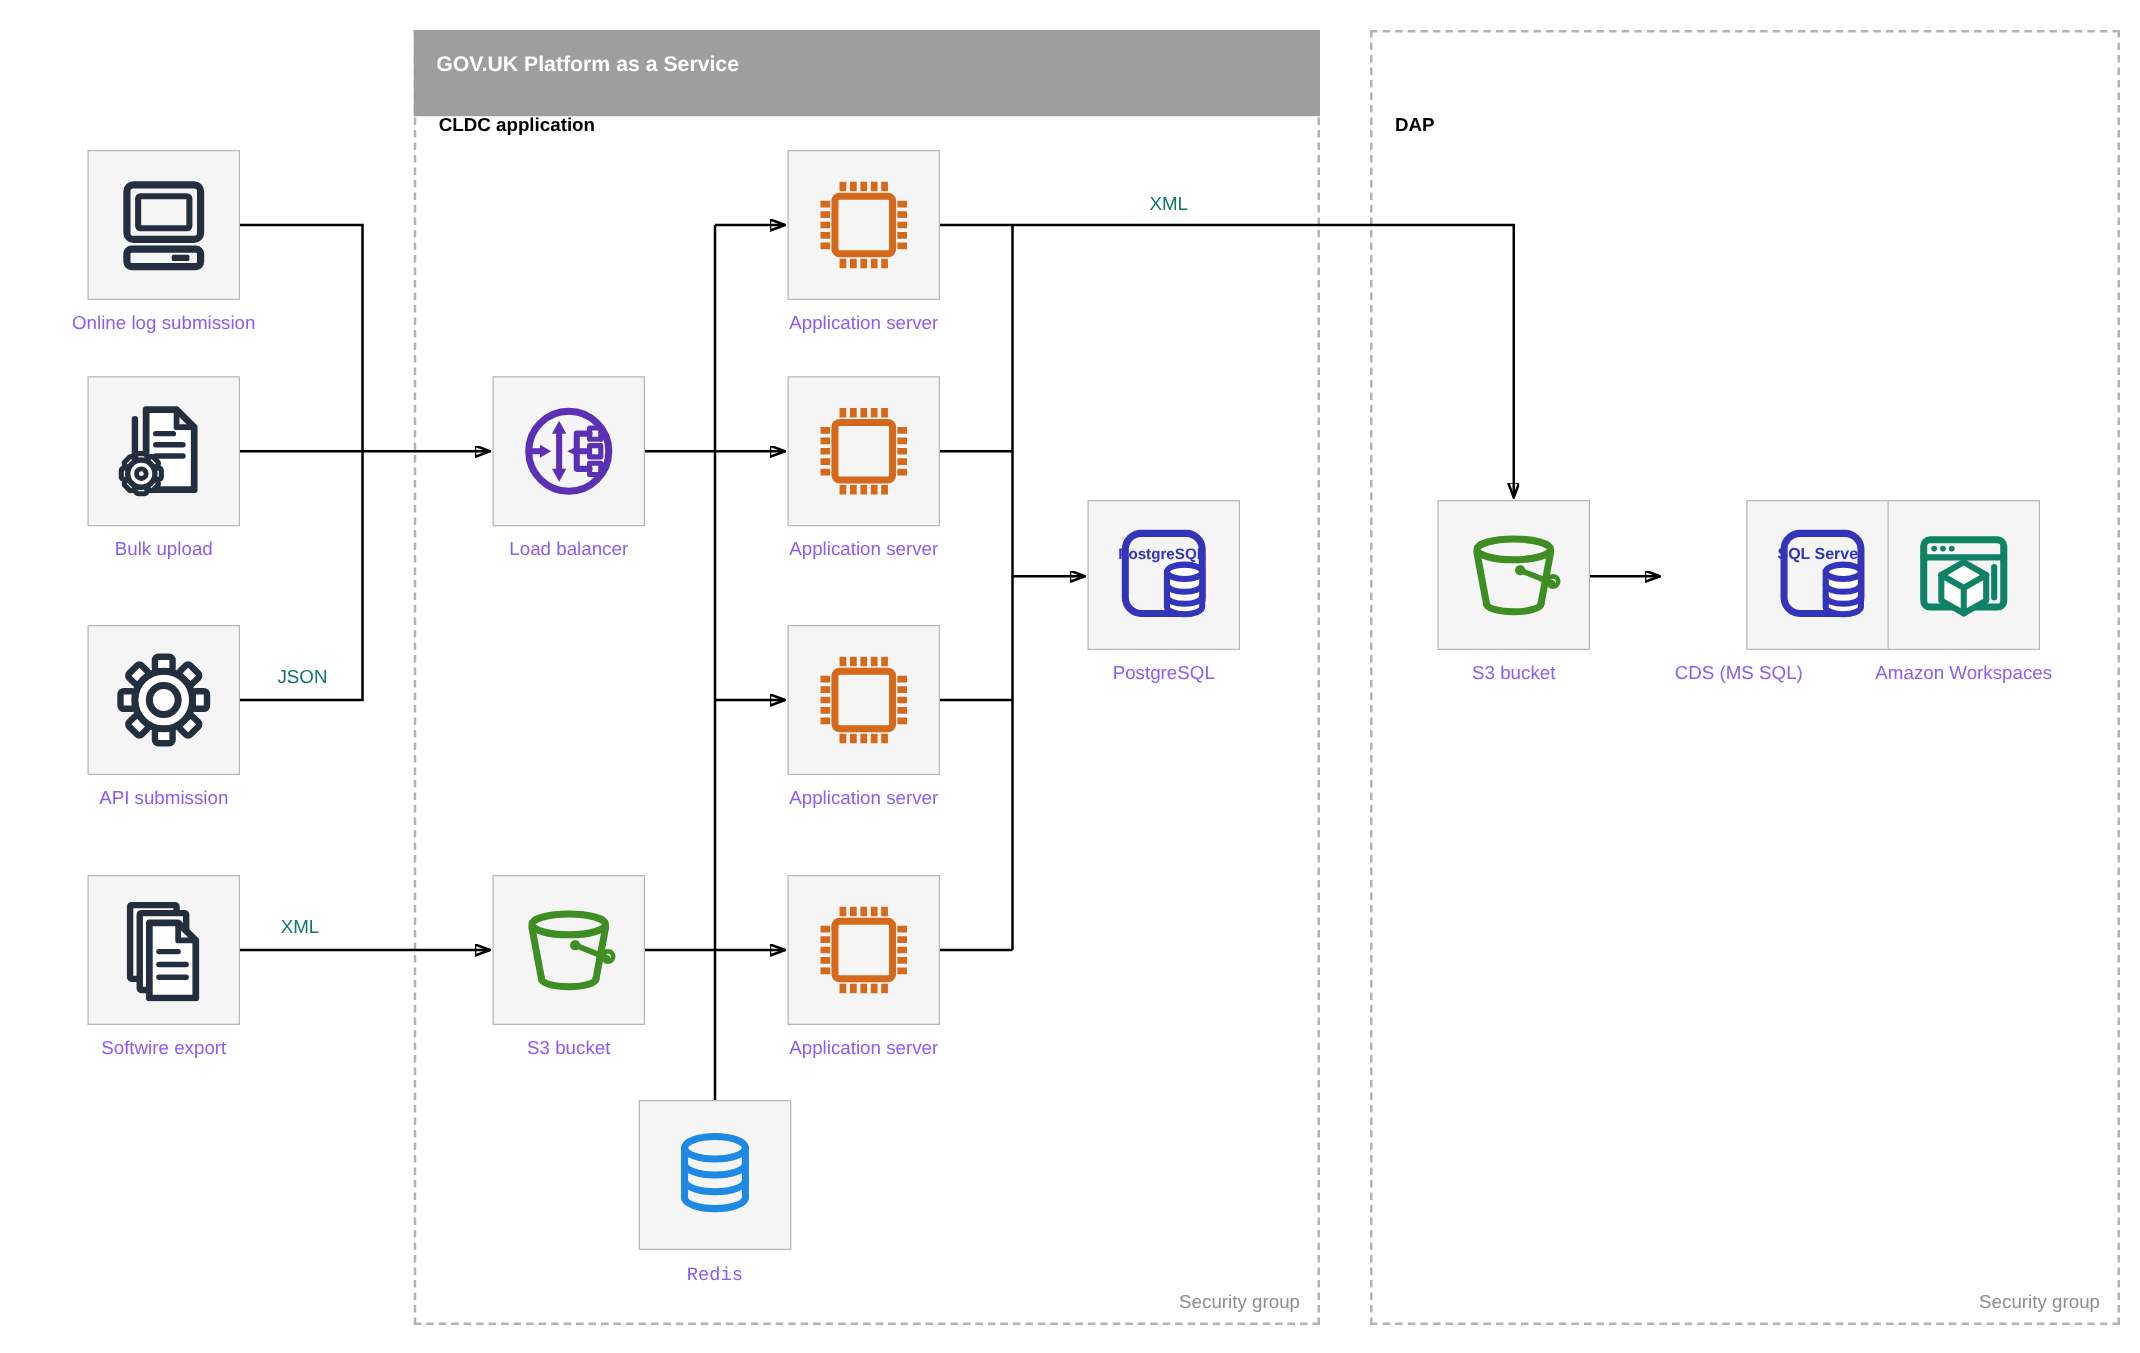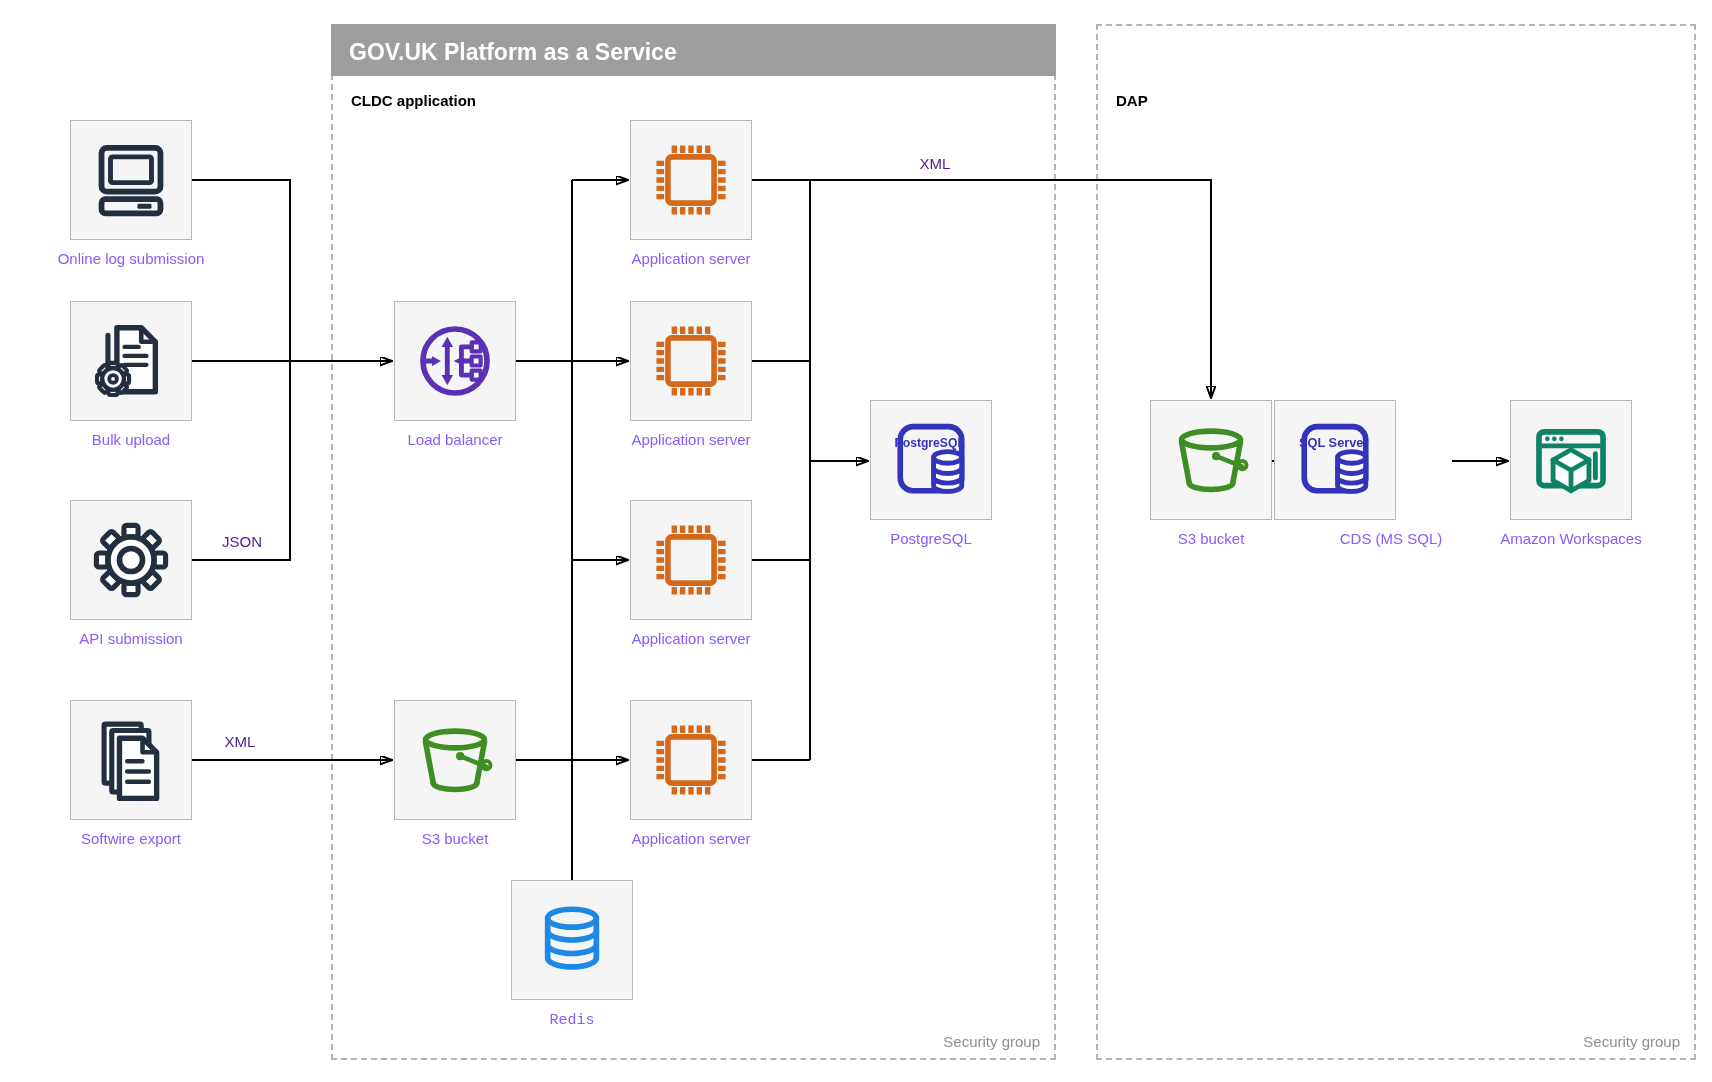--- a/index.html
+++ b/index.html
@@ -1,34 +1,34 @@
 <!DOCTYPE html>
 <html style="--line: #000000; --box-fill: #f5f5f5; --box-border: #b9b9b9; --dark: #232f3e; --purple: #5a30b5; --orange: #d4691b; --blue: #3334b9; --green: #3f8e24; --azure: #1e88e5; --teal: #0d8265; --header-bg: #9e9e9e; --header-text: #ffffff; --dashed: #b3b3b3; --muted: #8f8f8f;"><head>
 <meta charset="utf-8">
 <style>
   html,body { margin:0; padding:0; background:#ffffff; }
   body { font-family:"Liberation Sans", sans-serif; }
   .canvas { position:relative; width:1712px; height:1082px; background:#fff; overflow:hidden; }
 
   .group { position:absolute; border:2px dashed var(--dashed,#b3b3b3); box-sizing:border-box; background:transparent; }
-  .group-header { position:absolute; top:-2px; left:-2px; right:-2px; height:52px;
+  .group-header { position:absolute; top:-2px; left:-2px; right:-2px; height:69px;
                   background:var(--header-bg,#9e9e9e); color:var(--header-text,#fff);
-                  font-size:23px; font-weight:bold; line-height:56px; padding-left:18px; }
+                  font-size:17px; font-weight:bold; line-height:56px; padding-left:18px; }
   .group-sub { position:absolute; top:66px; left:18px; font-size:15px; font-weight:bold; color:#000; }
   .group-footer { position:absolute; right:14px; bottom:8px; font-size:15px; color:var(--muted,#8f8f8f); }
 
   #wires { position:absolute; left:0; top:0; width:1712px; height:1082px; pointer-events:none; }
   #wires path, #wires line { stroke:var(--line,#000); stroke-width:2; fill:none; }
 
   .node { position:absolute; width:122px; height:120px; background:var(--box-fill,#f5f5f5);
           border:1.5px solid var(--box-border,#b9b9b9); box-sizing:border-box;
           display:flex; align-items:center; justify-content:center; }
   .node svg { width:82px; height:82px; display:block; }
   .nlabel { position:absolute; width:240px; text-align:center; font-size:15px; color:#8b5cf6; }
-  .elabel { position:absolute; transform:translate(-50%,-100%); font-size:15px; color:#4c1d95; background:#fff; padding:0 3px; }
+  .elabel { position:absolute; transform:translate(-50%,-100%); font-size:15px; color:#0f766e; background:#fff; padding:0 3px; }
 
   .ic-dark   { stroke:var(--dark,#232f3e); }
   .ic-purple { stroke:var(--purple,#5a30b5); }
   .ic-orange { stroke:var(--orange,#d4691b); }
   .ic-blue   { stroke:var(--blue,#3334b9); }
   .ic-green  { stroke:var(--green,#3f8e24); }
   .ic-azure  { stroke:var(--azure,#1e88e5); }
   .ic-teal   { stroke:var(--teal,#0d8265); }
 </style>
 </head>
@@ -224,21 +224,21 @@
     <svg viewBox="0 0 64 64" class="ic-green" fill="none" stroke-linecap="round" stroke-linejoin="round">
       <ellipse cx="32" cy="16" rx="23" ry="6.5" stroke-width="4.4"></ellipse>
       <path d="M9 18 L15 50" stroke-width="4.4"></path>
       <path d="M55 18 L49 50" stroke-width="4.4"></path>
       <path d="M15 50 a17 5 0 0 0 34 0" stroke-width="4.4"></path>
       <circle cx="36" cy="29" r="3.2" fill="#3f8e24" stroke="none"></circle>
       <path d="M36 29 L56 37" stroke-width="3.6"></path>
       <circle cx="56.5" cy="36" r="3.2" stroke-width="3"></circle>
     </svg>
   </div>
-  <div class="node" style="left:1274px; top:400px;justify-content:center;">
+  <div class="node" style="left:1397px; top:400px;justify-content:center;">
     <svg viewBox="0 0 64 64" class="ic-blue" fill="none" stroke-linecap="round" stroke-linejoin="round">
       <rect x="8" y="6" width="48" height="50" rx="10" stroke-width="4.4"></rect>
       <text x="31" y="22" text-anchor="middle" font-size="10" font-weight="bold" fill="#3334b9" stroke="none" font-family="Liberation Sans, sans-serif">SQL Server</text>
       <path d="M34 30 v22 a11 4.5 0 0 0 22 0 v-22" fill="#fff" stroke-width="3.8"></path>
       <path d="M34 38 a11 4.5 0 0 0 22 0" stroke-width="3.8"></path>
       <path d="M34 45.5 a11 4.5 0 0 0 22 0" stroke-width="3.8"></path>
       <ellipse cx="45" cy="30" rx="11" ry="4.5" fill="#fff" stroke-width="3.8"></ellipse>
     </svg>
   </div>
   <div class="node" style="left:1510px; top:400px;">

